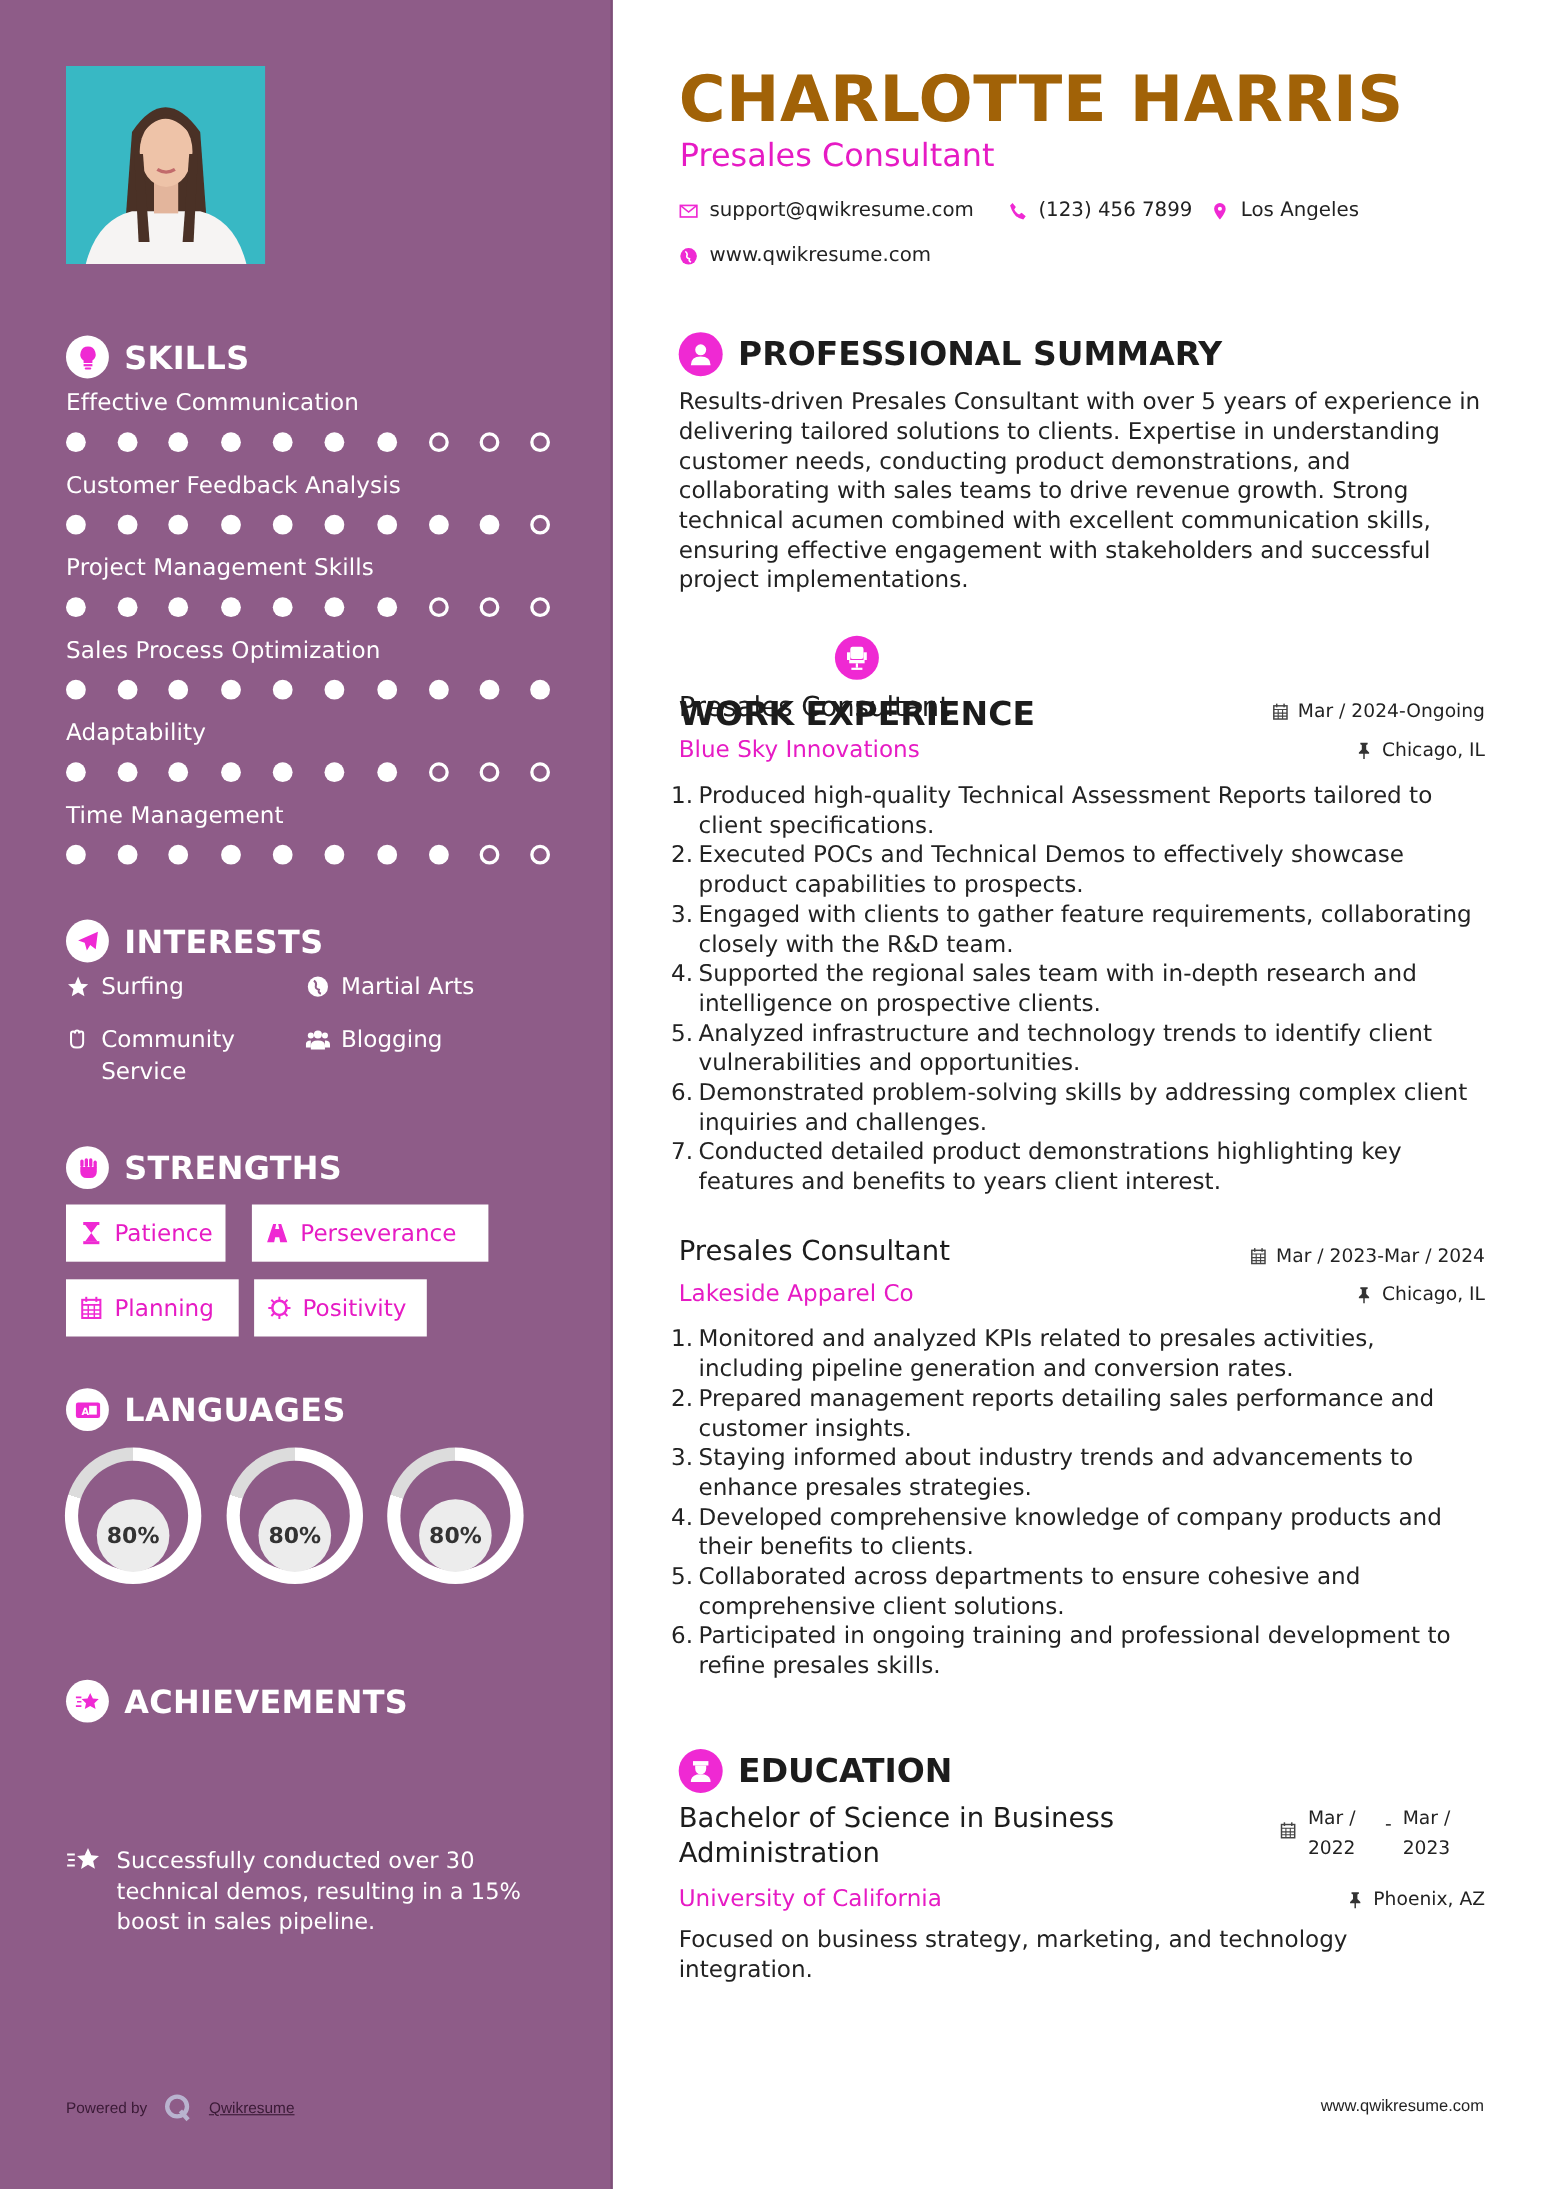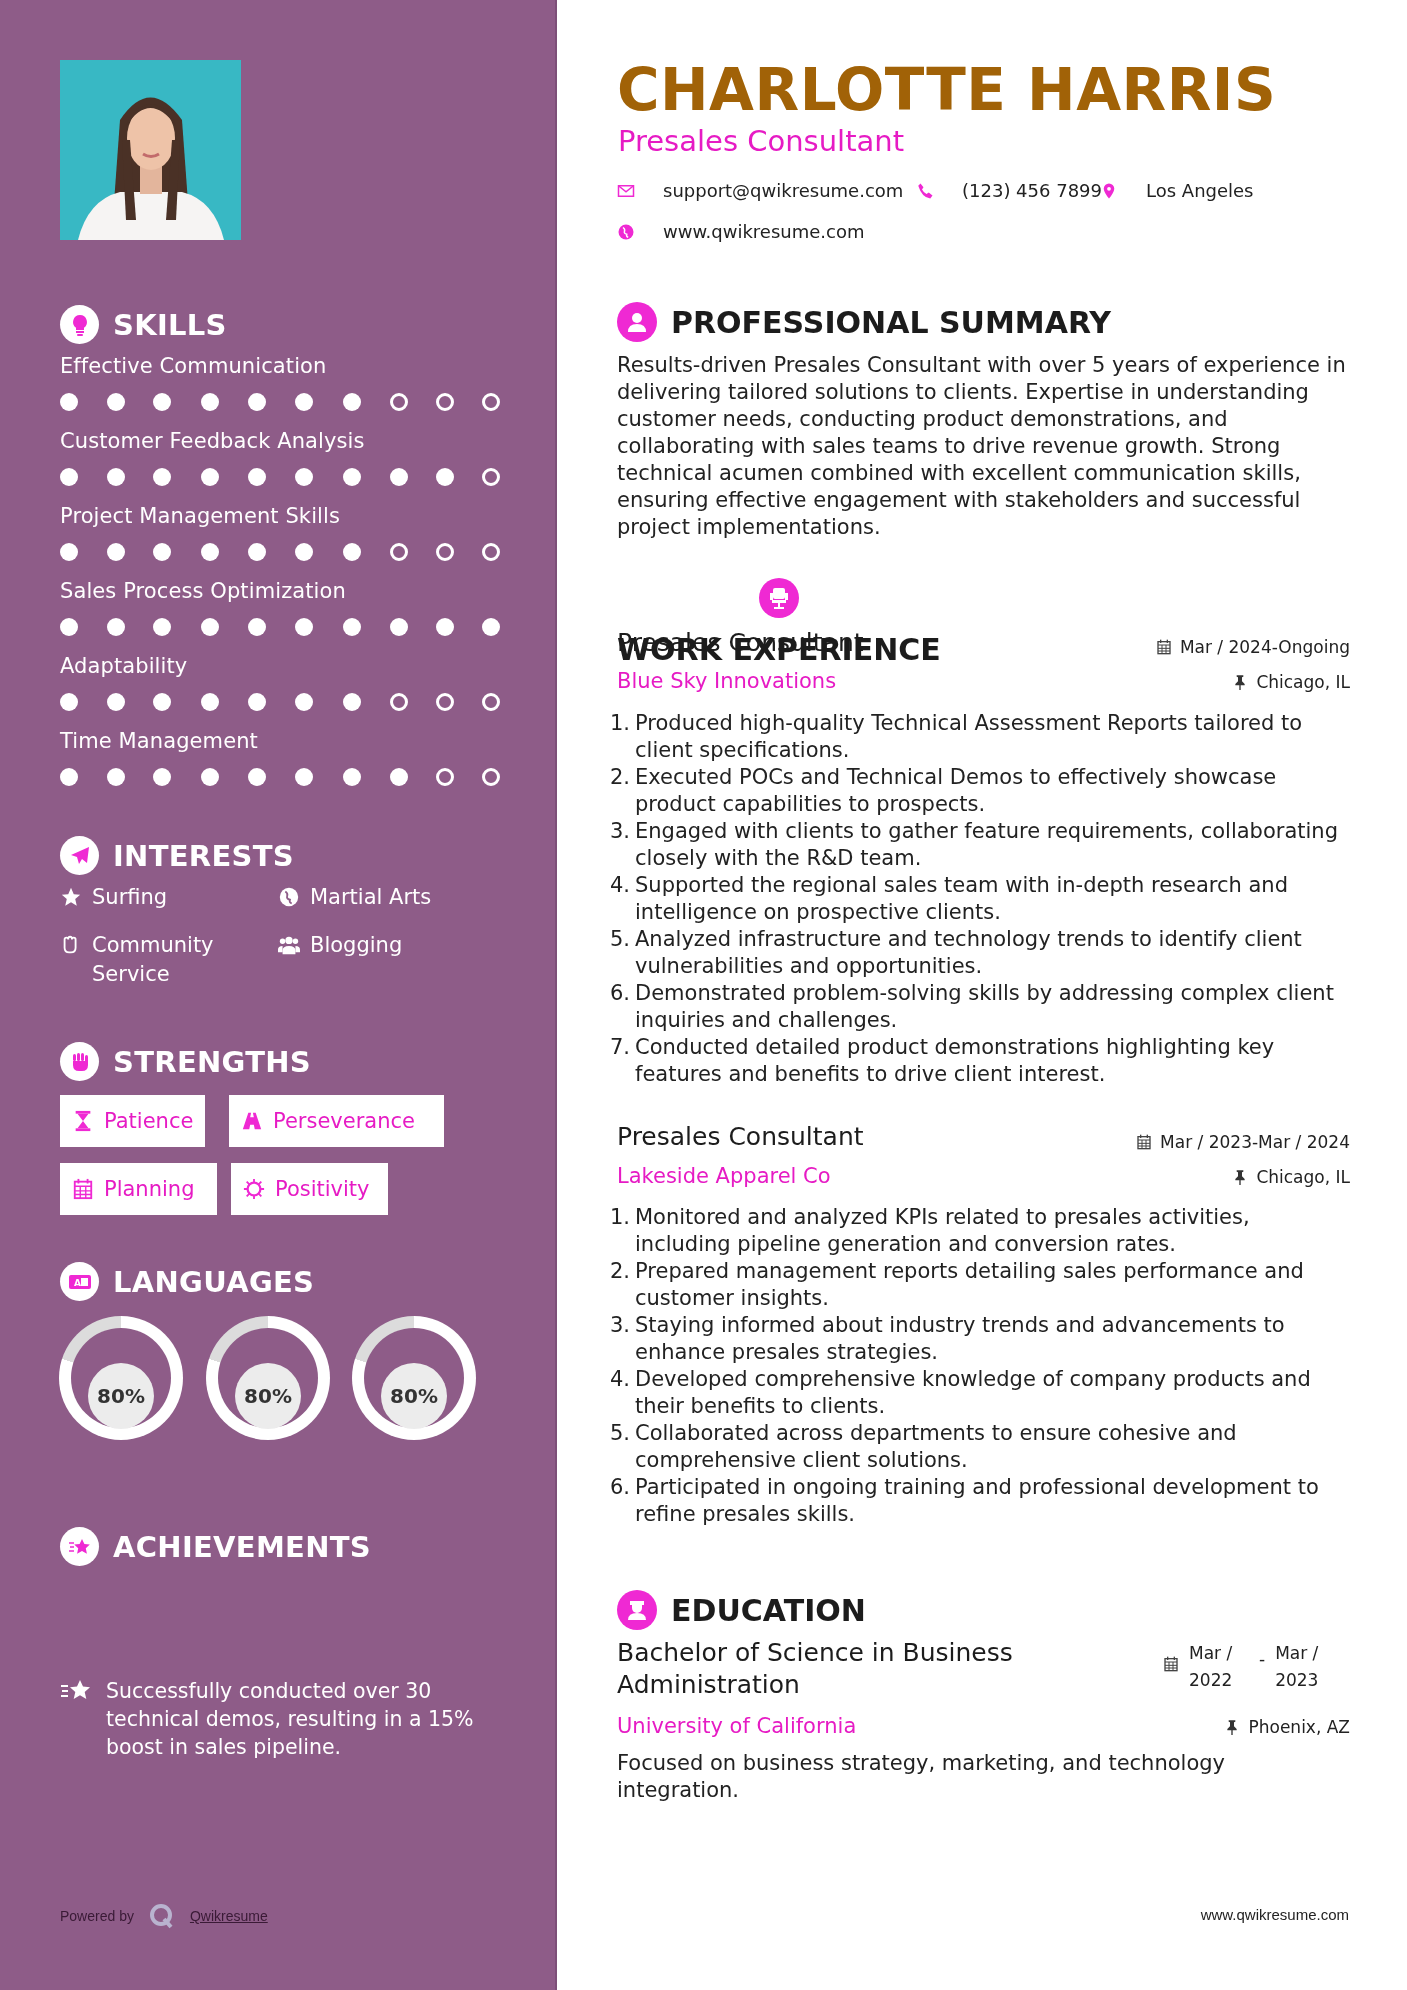--- a/index.html
+++ b/index.html
@@ -36,21 +36,21 @@
   .ach { position: absolute; left: 60px; width: 450px; display: flex; gap: 14px; font-family: "DejaVu Sans", sans-serif; font-size: 20.5px; line-height: 28px; color: #fff; }
   .ach svg { width: 32px; height: 28px; flex: none; }
 
   .powered { position: absolute; left: 60px; top: 1902px; display: flex; align-items: center; gap: 14px; font-size: 14px; color: #3a1a36; }
   .powered .q { width: 28px; height: 28px; }
   .powered a { color: #3a1a36; text-decoration: underline; }
 
   
   .name { position: absolute; left: 617px; top: 56px; font-family: "DejaVu Sans", sans-serif; font-weight: bold; font-size: 58px; color: #a16207; letter-spacing: 0.5px; }
   .role { position: absolute; left: 618px; top: 124px; font-family: "DejaVu Sans", sans-serif; font-size: 29px; color: #e61bc4; }
-  .contact { position: absolute; display: flex; align-items: center; gap: 28px; font-family: "DejaVu Sans", sans-serif; font-size: 18px; color: #222; }
+  .contact { position: absolute; display: flex; align-items: flex-end; gap: 10px; font-family: "DejaVu Sans", sans-serif; font-size: 18px; color: #222; }
   .contact svg { width: 18px; height: 18px; flex: none; }
 
   .main-h { position: absolute; left: 617px; display: flex; align-items: center; gap: 14px; }
   .main-h .ic { width: 40px; height: 40px; border-radius: 50%; background: #ef29d3; display: flex; align-items: center; justify-content: center; }
   .main-h .ic svg { width: 24px; height: 24px; }
   .main-h .t { font-family: "DejaVu Sans", sans-serif; font-weight: bold; font-size: 30px; color: #1c1c1c; }
 
   .para { position: absolute; left: 617px; width: 730px; font-family: "DejaVu Sans", sans-serif; font-size: 21px; line-height: 27px; color: #222; }
 
   .job-title { position: absolute; left: 617px; font-family: "DejaVu Sans", sans-serif; font-size: 25px; color: #1c1c1c; line-height: 32px; }
@@ -416,21 +416,21 @@
       <li>
         <span class="n">5.</span>
         <span>Analyzed infrastructure and technology trends to identify client vulnerabilities and opportunities.</span>
       </li>
       <li>
         <span class="n">6.</span>
         <span>Demonstrated problem-solving skills by addressing complex client inquiries and challenges.</span>
       </li>
       <li>
         <span class="n">7.</span>
-        <span>Conducted detailed product demonstrations highlighting key features and benefits to drive client interest.</span>
+        <span>Conducted detailed product demonstrations highlighting key features and benefits to years client interest.</span>
       </li>
     </ol>
 
   <div class="job-title" style="top:1121px;">Presales Consultant</div>
   <div class="meta" style="top:1132px;">
     <svg viewBox="0 0 24 24">
         <rect x="3" y="4" width="18" height="18" fill="none" stroke="#444" stroke-width="2"></rect>
         <path d="M3 9h18M9 9v13M15 9v13M3 14h18M3 18h18" stroke="#444" stroke-width="1.5"></path>
         <rect x="6" y="1" width="2" height="5" fill="#444"></rect>
         <rect x="16" y="1" width="2" height="5" fill="#444"></rect>

